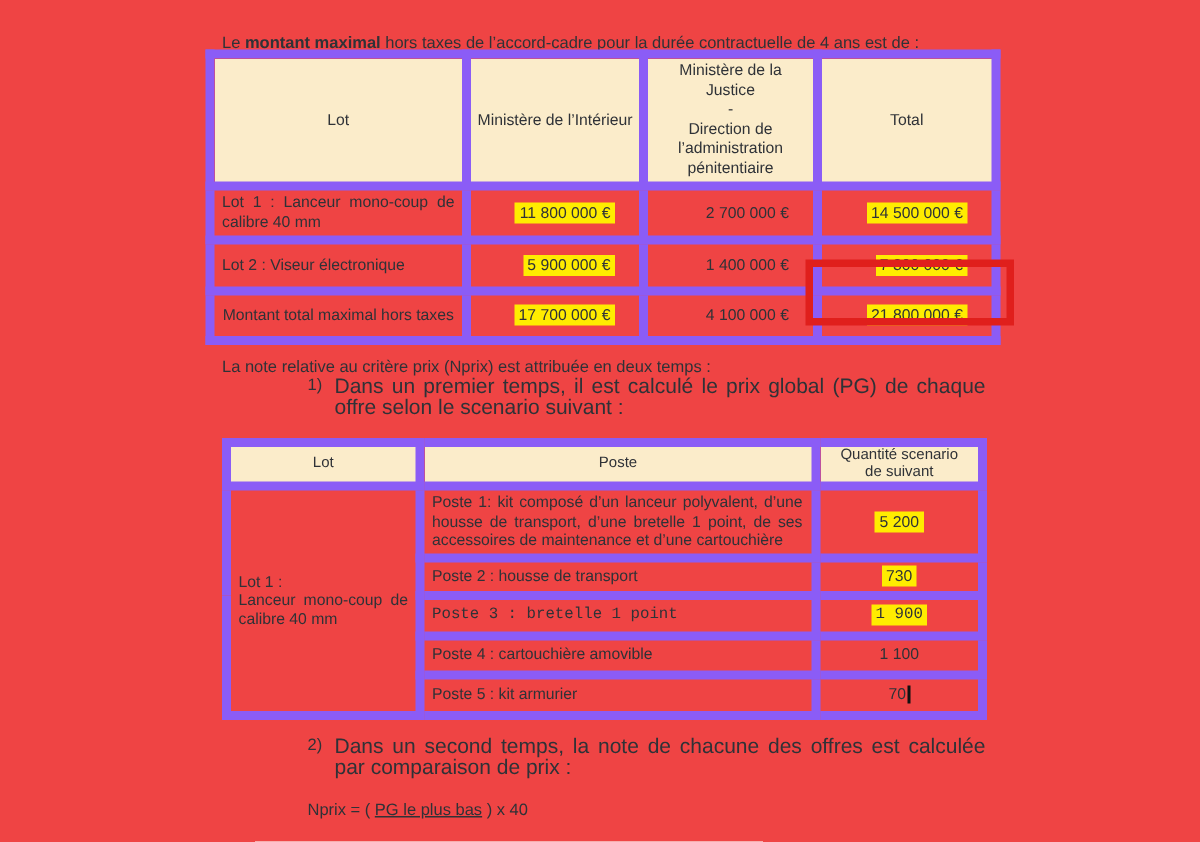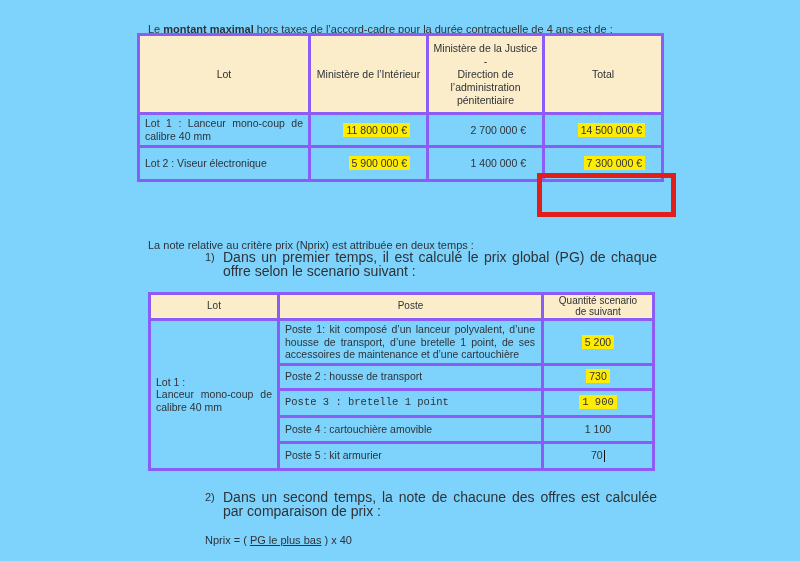--- a/index.html
+++ b/index.html
@@ -1,36 +1,36 @@
 <!DOCTYPE html>
 <html><head>
 <meta charset="utf-8">
 <style>
   html,body{margin:0;padding:0;background:#ffffff;}
   .page{
-    position:relative;width:800px;height:561px;background:#7dd3fc;overflow:hidden;
+    position:relative;width:800px;height:561px;background:#ef4444;overflow:hidden;
     font-family:"Liberation Sans", sans-serif;color:#2f3237;
   }
   
   .para{position:absolute;font-size:11px;line-height:14px;}
   .intro{left:148px;top:11px;width:520px;}
   .intro b{font-weight:bold;}
   .note-par{left:148px;top:227px;width:520px;}
   .list-item{position:absolute;width:452px;}
   .li-1{left:205px;top:250px;}
   .li-2{left:205px;top:490px;}
   .li-num{position:absolute;left:0;top:0;font-size:11px;line-height:14px;}
   .li-text{display:block;margin-left:18px;font-size:14px;line-height:14px;text-align:justify;}
   
   .formula{position:absolute;left:205px;top:533px;font-size:11px;line-height:14px;}
   .formula .num{text-decoration:underline;margin:0 3px;}
   .formula .den{display:block;margin-left:14px;}
   
   table{border-collapse:collapse;table-layout:fixed;}
-  td,th{border:3px solid #8b5cf6;box-sizing:border-box;overflow:hidden;
+  td,th{border:6px solid #8b5cf6;box-sizing:border-box;overflow:hidden;
         font-weight:normal;vertical-align:middle;}
   .t1{position:absolute;left:137px;top:33px;font-size:10.5px;line-height:13px;
       border:2px solid #2c2c2c;}
   .t1 th{background:#fbecca;text-align:center;padding:2px 4px;}
   .t1 .c-lot{width:171px;} .t1 .c-int{width:118px;}
   .t1 .c-jus{width:116px;} .t1 .c-tot{width:119px;}
   .t1 .hrow{height:79px;}
   .t1 .r1{height:32px;} .t1 .r2{height:34px;} .t1 .r3{height:33px;}
   .t1 td.lbl{text-align:left;padding:2px 5px;text-align:justify;}
   .t1 td.lbl-center{text-align:center;padding:2px 5px;}
@@ -86,20 +86,26 @@
       <td class="num"><span class="hl">11 800 000 €</span></td>
       <td class="num">2 700 000 €</td>
       <td class="num"><span class="hl">14 500 000 €</span></td>
     </tr>
     <tr class="r2">
       <td class="lbl">Lot 2 : Viseur électronique</td>
       <td class="num"><span class="hl">5 900 000 €</span></td>
       <td class="num">1 400 000 €</td>
       <td class="num"><span class="hl">7 300 000 €</span></td>
     </tr>
+    <tr class="r3">
+      <td class="lbl-center">Montant total maximal hors taxes</td>
+      <td class="num"><span class="hl">17 700 000 €</span></td>
+      <td class="num">4 100 000 €</td>
+      <td class="num"><span class="hl">21 800 000 €</span></td>
+    </tr>
   </tbody>
     </table>
 
   <div class="red-box"></div>
 
   <p class="para note-par">La note relative au critère prix (Nprix) est attribuée en deux temps :</p>
 
   <div class="list-item li-1">
     <span class="li-num">1)</span>
     <span class="li-text">Dans un premier temps, il est calculé le prix global (PG) de chaque offre selon le scenario suivant :</span>

